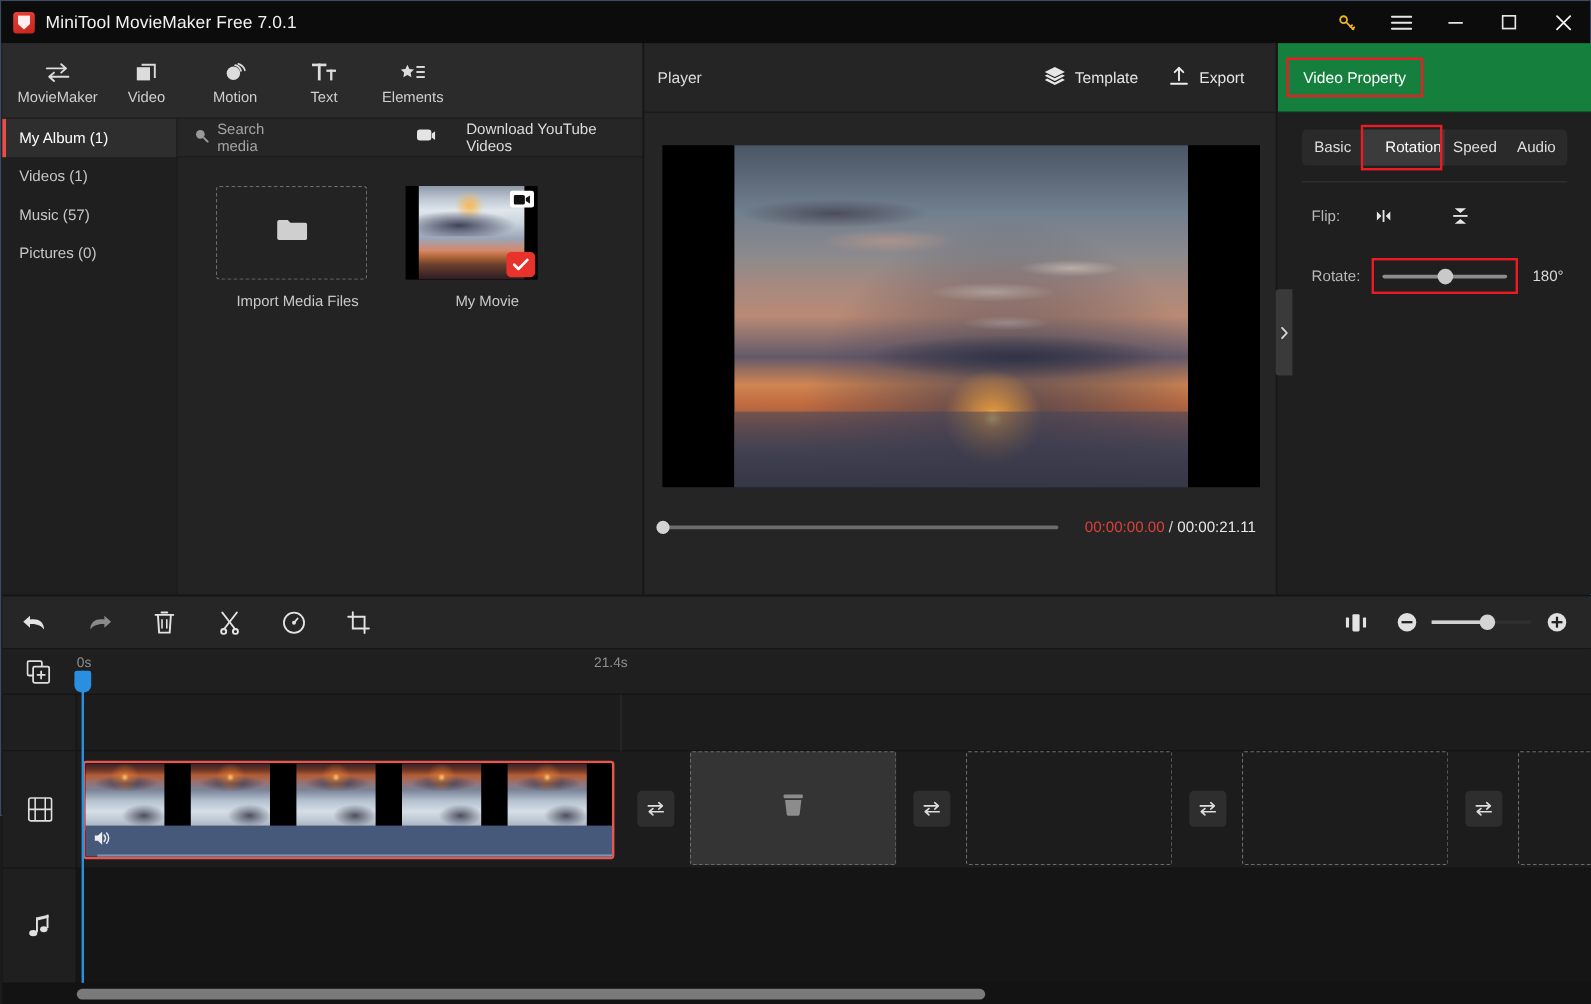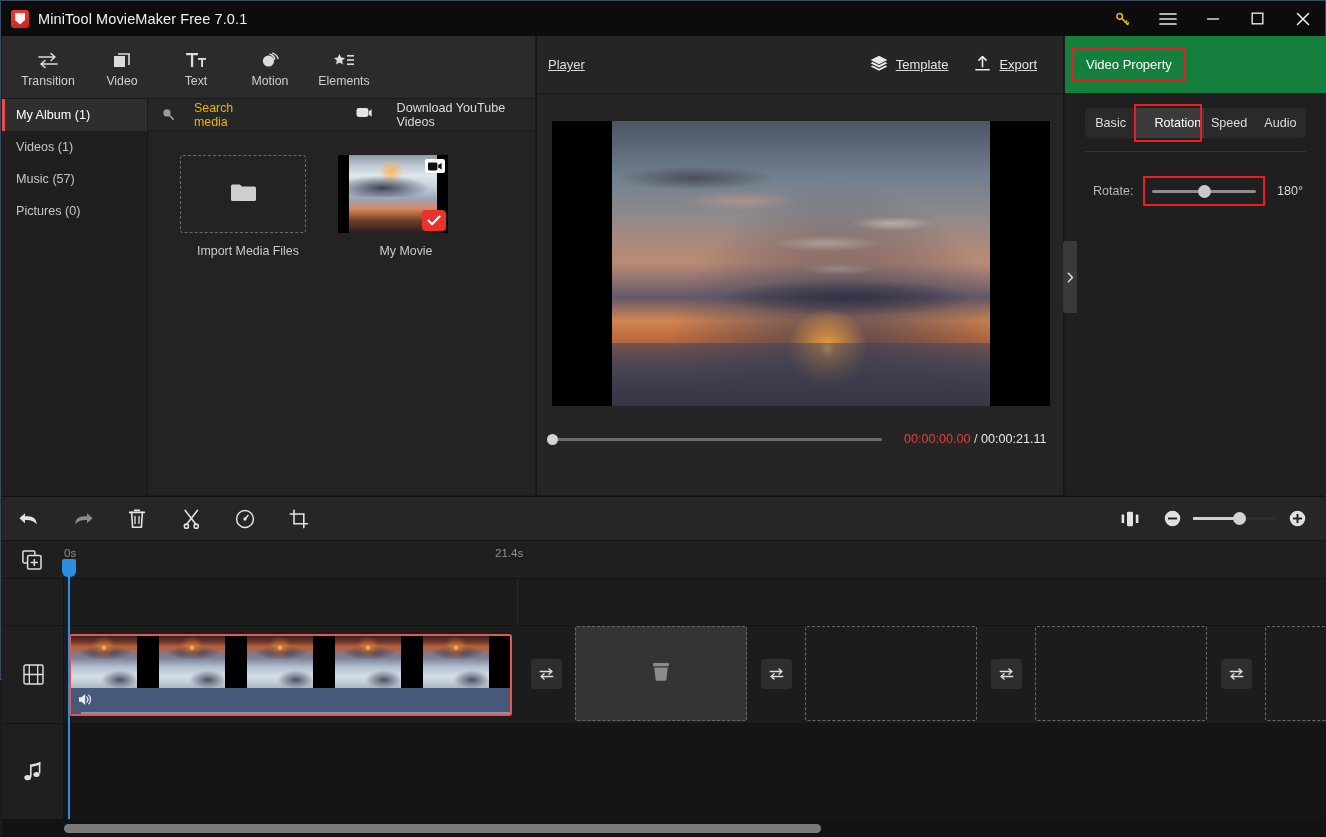--- a/index.html
+++ b/index.html
@@ -72,21 +72,21 @@
   .album-item.active::before {
     content: ""; position: absolute; left: 0; top: 0; width: 3px; height: 100%;
     background: #e94d45;
   }
   .mediamain { flex: 1; background: #232323; }
   .searchrow {
     height: 32px; display: flex; align-items: center;
     background: #262626; border-bottom: 1px solid #1c1c1c;
   }
   .search-box { display: flex; align-items: center; gap: 7px; margin-left: 14px; }
-  .search-ph { font-size: 12.4px; color: #eab308; margin-left: 13px; }
+  .search-ph { font-size: 12.4px; color: #a3a3a3; }
   .yt-btn { display: flex; align-items: center; gap: 25px; margin-left: 92px; }
   .yt-btn span { font-size: 12.6px; color: #dcdcdc; }
 
   .tiles { display: flex; gap: 22px; padding: 24px 0 0 32px; }
   .tile { width: 136px; }
   .tile-import {
     width: 126px; height: 78px; border: 1px dashed #6b6b6b; border-radius: 3px;
     display: flex; align-items: center; justify-content: center; color: #cfcfcf;
   }
   .tile-thumb {
@@ -117,21 +117,20 @@
   }
 
   
   .player {
     position: absolute; left: 535px; top: 35px; width: 528px; height: 459px;
     background: #252525; border-left: 1px solid #171717; border-right: 1px solid #171717;
   }
   .player-head {
     height: 58px; display: flex; align-items: center;
     border-bottom: 1px solid #1a1a1a;
-    text-decoration: underline;
   }
   .player-label { font-size: 13px; color: #dcdcdc; margin-left: 11px; }
   .ph-spacer { flex: 1; }
   .ph-btn { display: flex; align-items: center; gap: 8px; margin-right: 26px; font-size: 13px; color: #e4e4e4; }
   .stage {
     position: absolute; left: 15px; top: 85px; width: 498px; height: 285px;
     background: #000;
   }
   .stage-art {
     position: absolute; left: 60px; top: 0; width: 378px; height: 285px;
@@ -349,51 +348,51 @@
   <div class="leftpanel">
 
     <div class="ribbon">
       <div class="ribbon-item">
         <span class="ic">
           <svg width="22" height="18" viewBox="0 0 22 18" fill="none" stroke="#dcdcdc" stroke-width="1.6" stroke-linecap="round" stroke-linejoin="round">
             <path d="M2 6h16M14 2.5 18 6l-4 3.5"></path>
               <path d="M20 13H4M8 9.5 4 13l4 3.5"></path>
           </svg>
         </span>
-        <span>Transition</span>
+        <span>MovieMaker</span>
       </div>
       <div class="ribbon-item">
         <span class="ic">
           <svg width="22" height="18" viewBox="0 0 22 18" fill="none" stroke="#dcdcdc" stroke-width="1.6">
             <rect x="3" y="5" width="11" height="11" fill="#dcdcdc" stroke="none"></rect>
               <path d="M7 3h11v11"></path>
           </svg>
         </span>
         <span>Video</span>
+      </div>
+      <div class="ribbon-item">
+        <span class="ic">
+          <svg width="22" height="18" viewBox="0 0 22 18" fill="none">
+            <circle cx="9.5" cy="10" r="5.6" fill="#dcdcdc"></circle>
+            <path d="M11 3.3a6.5 6.5 0 014.8 4.7" stroke="#dcdcdc" stroke-width="1.5" stroke-linecap="round"></path>
+            <path d="M13.6 2.2a8.4 8.4 0 015.5 5.4" stroke="#dcdcdc" stroke-width="1.4" stroke-linecap="round"></path>
+          </svg>
+        </span>
+        <span>Motion</span>
       </div>
       <div class="ribbon-item">
         <span class="ic">
           <svg width="24" height="18" viewBox="0 0 24 18" fill="#dcdcdc">
             <rect x="2" y="2" width="12" height="2.2"></rect>
               <rect x="6.9" y="2" width="2.3" height="14"></rect>
             <rect x="14" y="7" width="8" height="1.9"></rect>
               <rect x="17.1" y="7" width="1.9" height="9"></rect>
           </svg>
         </span>
         <span>Text</span>
-      </div>
-      <div class="ribbon-item">
-        <span class="ic">
-          <svg width="22" height="18" viewBox="0 0 22 18" fill="none">
-            <circle cx="9.5" cy="10" r="5.6" fill="#dcdcdc"></circle>
-            <path d="M11 3.3a6.5 6.5 0 014.8 4.7" stroke="#dcdcdc" stroke-width="1.5" stroke-linecap="round"></path>
-            <path d="M13.6 2.2a8.4 8.4 0 015.5 5.4" stroke="#dcdcdc" stroke-width="1.4" stroke-linecap="round"></path>
-          </svg>
-        </span>
-        <span>Motion</span>
       </div>
       <div class="ribbon-item">
         <span class="ic">
           <svg width="24" height="18" viewBox="0 0 24 18" fill="#dcdcdc">
             <path d="M7.5 3l1.7 3.5 3.8.5-2.8 2.6.7 3.8-3.4-1.8-3.4 1.8.7-3.8L2 7l3.8-.5z"></path>
             <rect x="15" y="4" width="7" height="1.6"></rect>
               <rect x="15" y="8.2" width="7" height="1.6"></rect>
               <rect x="15" y="12.4" width="7" height="1.6"></rect>
           </svg>
         </span>
@@ -582,20 +581,38 @@
         <div class="tab"><span>Basic</span></div>
         <div class="tab active"><span>Rotation</span></div>
         <div class="tab"><span>Speed</span></div>
         <div class="tab"><span>Audio</span></div>
         <div class="tab-hl"></div>
       </div>
     </div>
 
     <div class="prop-sep"></div>
 
+    <div class="row-flip">
+      <div class="lbl">Flip:</div>
+      <div class="flip-ic">
+        <svg width="20" height="14" viewBox="0 0 20 14" fill="#e6e6e6">
+          <path d="M4.4 3.2 8.2 7 4.4 10.8z"></path>
+            <rect x="9.2" y="2" width="1.5" height="10"></rect>
+            <path d="M15.6 3.2 11.8 7 15.6 10.8z"></path>
+        </svg>
+      </div>
+      <div class="flip-gap"></div>
+      <div class="flip-ic">
+        <svg width="16" height="18" viewBox="0 0 16 18" fill="#e6e6e6">
+          <path d="M3.2 2.6 12.8 2.6 8 6.6z"></path>
+            <rect x="2" y="8.2" width="12" height="1.5"></rect>
+            <path d="M3.2 15.4 12.8 15.4 8 11.4z"></path>
+        </svg>
+      </div>
+    </div>
 
     <div class="row-rot">
       <div class="lbl">Rotate:</div>
       <div class="rot-hl">
         <div class="rotbar">
           <div class="rotknob"></div>
         </div>
       </div>
       <div class="rotval">180°</div>
     </div>

